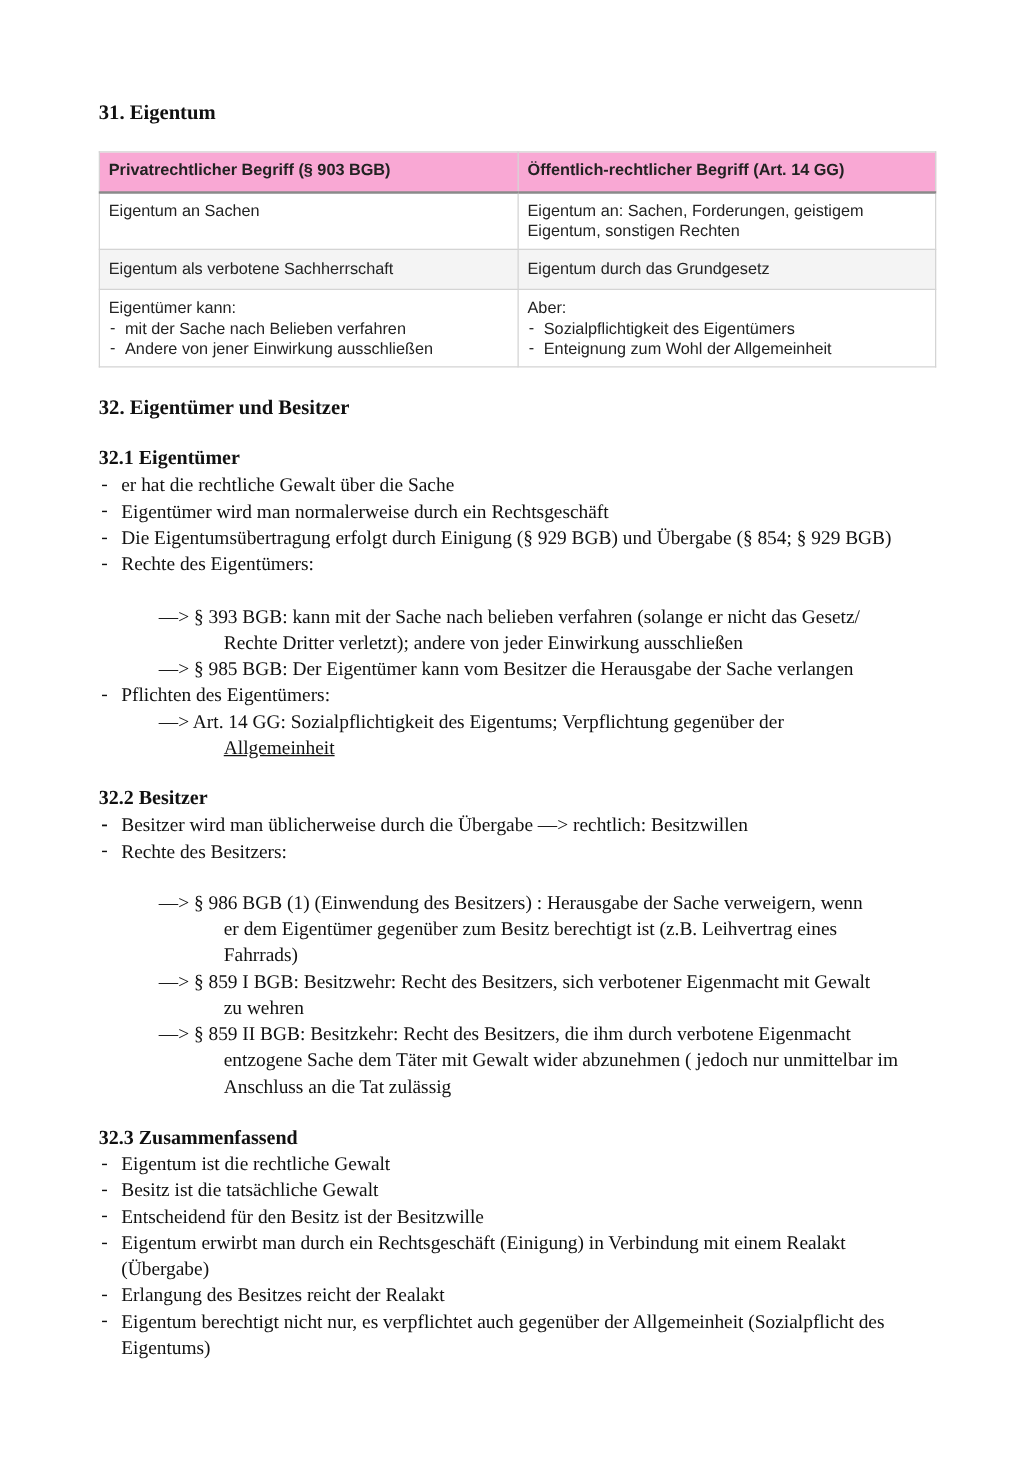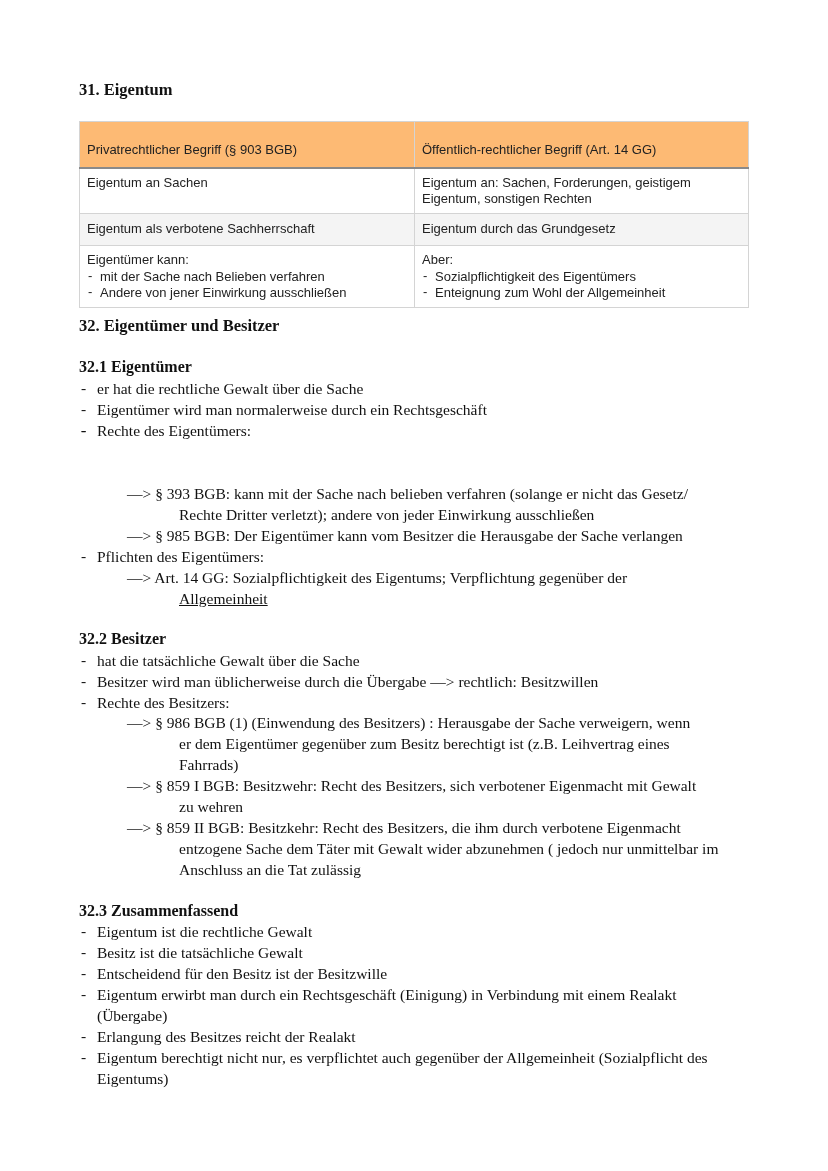--- a/index.html
+++ b/index.html
@@ -7,21 +7,21 @@
     .page { position: absolute; left: 0; top: 0; width: 828px; height: 1171px; }
     .serif { font-family: "Liberation Serif", "DejaVu Serif", serif; color: #111; }
     .sans { font-family: "Liberation Sans", "DejaVu Sans", sans-serif; color: #222; }
 
     h1.sec { position: absolute; left: 79px; margin: 0; font-size: 16.5px; font-weight: bold; text-align: center; }
     h2.sub { position: absolute; left: 79px; margin: 0; font-size: 16px; font-weight: bold; }
 
     
     .tbl { position: absolute; left: 79px; top: 121px; width: 670px; border-collapse: collapse; }
     .tbl td, .tbl th { border: 1px solid #d4d4d4; font-size: 13px; line-height: 16.5px; vertical-align: top; text-align: left; padding: 6px 7px 5px 7px; }
-    .tbl th { background: #fdba74; font-weight: normal; color: #222; border-bottom: 2px solid #8a8a8a; padding: 20px 7px 8px 7px; }
+    .tbl th { background: #f9a8d4; font-weight: bold; color: #222; border-bottom: 2px solid #8a8a8a; padding: 6px 7px 8px 7px; }
     .tbl .c1 { width: 320px; }
     .tbl tr.alt td { background: #f4f4f4; }
     .tbl ul { list-style: none; margin: 0; padding: 0; }
     .tbl ul li { position: relative; padding-left: 13px; }
     .tbl ul li::before { content: "-"; position: absolute; left: 1px; top: -1px; }
 
     
     .blist { position: absolute; left: 79px; width: 670px; margin: 0; padding: 0; list-style: none; font-size: 15.5px; line-height: 21px; }
     .blist > li { position: relative; padding-left: 18px; }
     .blist > li > .dash { position: absolute; left: 2px; top: -1px; }
@@ -68,39 +68,39 @@
     </tr>
   </tbody>
     </table>
 
   <h1 class="sec serif" style="top:316px;">32. Eigentümer und Besitzer</h1>
 
   <h2 class="sub serif" style="top:358px;">32.1 Eigentümer</h2>
   <ul class="blist serif" style="top:378px;">
     <li><span class="dash">-</span><span>er hat die rechtliche Gewalt über die Sache</span></li>
     <li><span class="dash">-</span><span>Eigentümer wird man normalerweise durch ein Rechtsgeschäft</span></li>
-    <li style="padding-right:30px;"><span class="dash">-</span></li>
+    <li style="padding-right:30px;"><span class="dash">-</span><span>Die Eigentumsübertragung erfolgt durch Einigung (§ 929 BGB) und Übergabe (§ 854; § 929 BGB)</span></li>
     <li><span class="dash">-</span><span>Rechte des Eigentümers:</span></li>
   </ul>
   <div class="blist serif" style="top:483px; left:127px; width:640px;">
     <div><span>—&gt;</span> <span>§ 393 BGB: kann mit der Sache nach belieben verfahren (solange er nicht das Gesetz/</span></div>
     <div style="padding-left:52px;">Rechte Dritter verletzt); andere von jeder Einwirkung ausschließen</div>
     <div><span>—&gt;</span> <span>§ 985 BGB: Der Eigentümer kann vom Besitzer die Herausgabe der Sache verlangen</span></div>
   </div>
   <ul class="blist serif" style="top:546px;">
     <li><span class="dash">-</span><span>Pflichten des Eigentümers:</span></li>
   </ul>
   <div class="blist serif" style="top:567px; left:127px; width:640px;">
     <div><span>—&gt;</span> <span>Art. 14 GG: Sozialpflichtigkeit des Eigentums; Verpflichtung gegenüber der</span></div>
     <div style="padding-left:52px;text-decoration:underline;">Allgemeinheit</div>
   </div>
 
   <h2 class="sub serif" style="top:630px;">32.2 Besitzer</h2>
   <ul class="blist serif" style="top:650px;">
-    <li><span class="dash">-</span><span>hat die tatsächliche Gewalt über die Sache</span></li>
+    <li><span class="dash">-</span></li>
     <li><span class="dash">-</span><span>Besitzer wird man üblicherweise durch die Übergabe —&gt; rechtlich: Besitzwillen</span></li>
     <li><span class="dash">-</span><span>Rechte des Besitzers:</span></li>
   </ul>
   <div class="blist serif" style="top:712px; left:127px; width:630px;">
     <div><span>—&gt;</span> <span>§ 986 BGB (1) (Einwendung des Besitzers) : Herausgabe der Sache verweigern, wenn</span></div>
     <div style="padding-left:52px; width:540px;">er dem Eigentümer gegenüber zum Besitz berechtigt ist (z.B. Leihvertrag eines Fahrrads)</div>
     <div><span>—&gt;</span> <span>§ 859 I BGB: Besitzwehr: Recht des Besitzers, sich verbotener Eigenmacht mit Gewalt</span></div>
     <div style="padding-left:52px;">zu wehren</div>
     <div><span>—&gt;</span> <span>§ 859 II BGB: Besitzkehr: Recht des Besitzers, die ihm durch verbotene Eigenmacht</span></div>
     <div style="padding-left:52px; width:570px;">entzogene Sache dem Täter mit Gewalt wider abzunehmen ( jedoch nur unmittelbar im Anschluss an die Tat zulässig</div>

